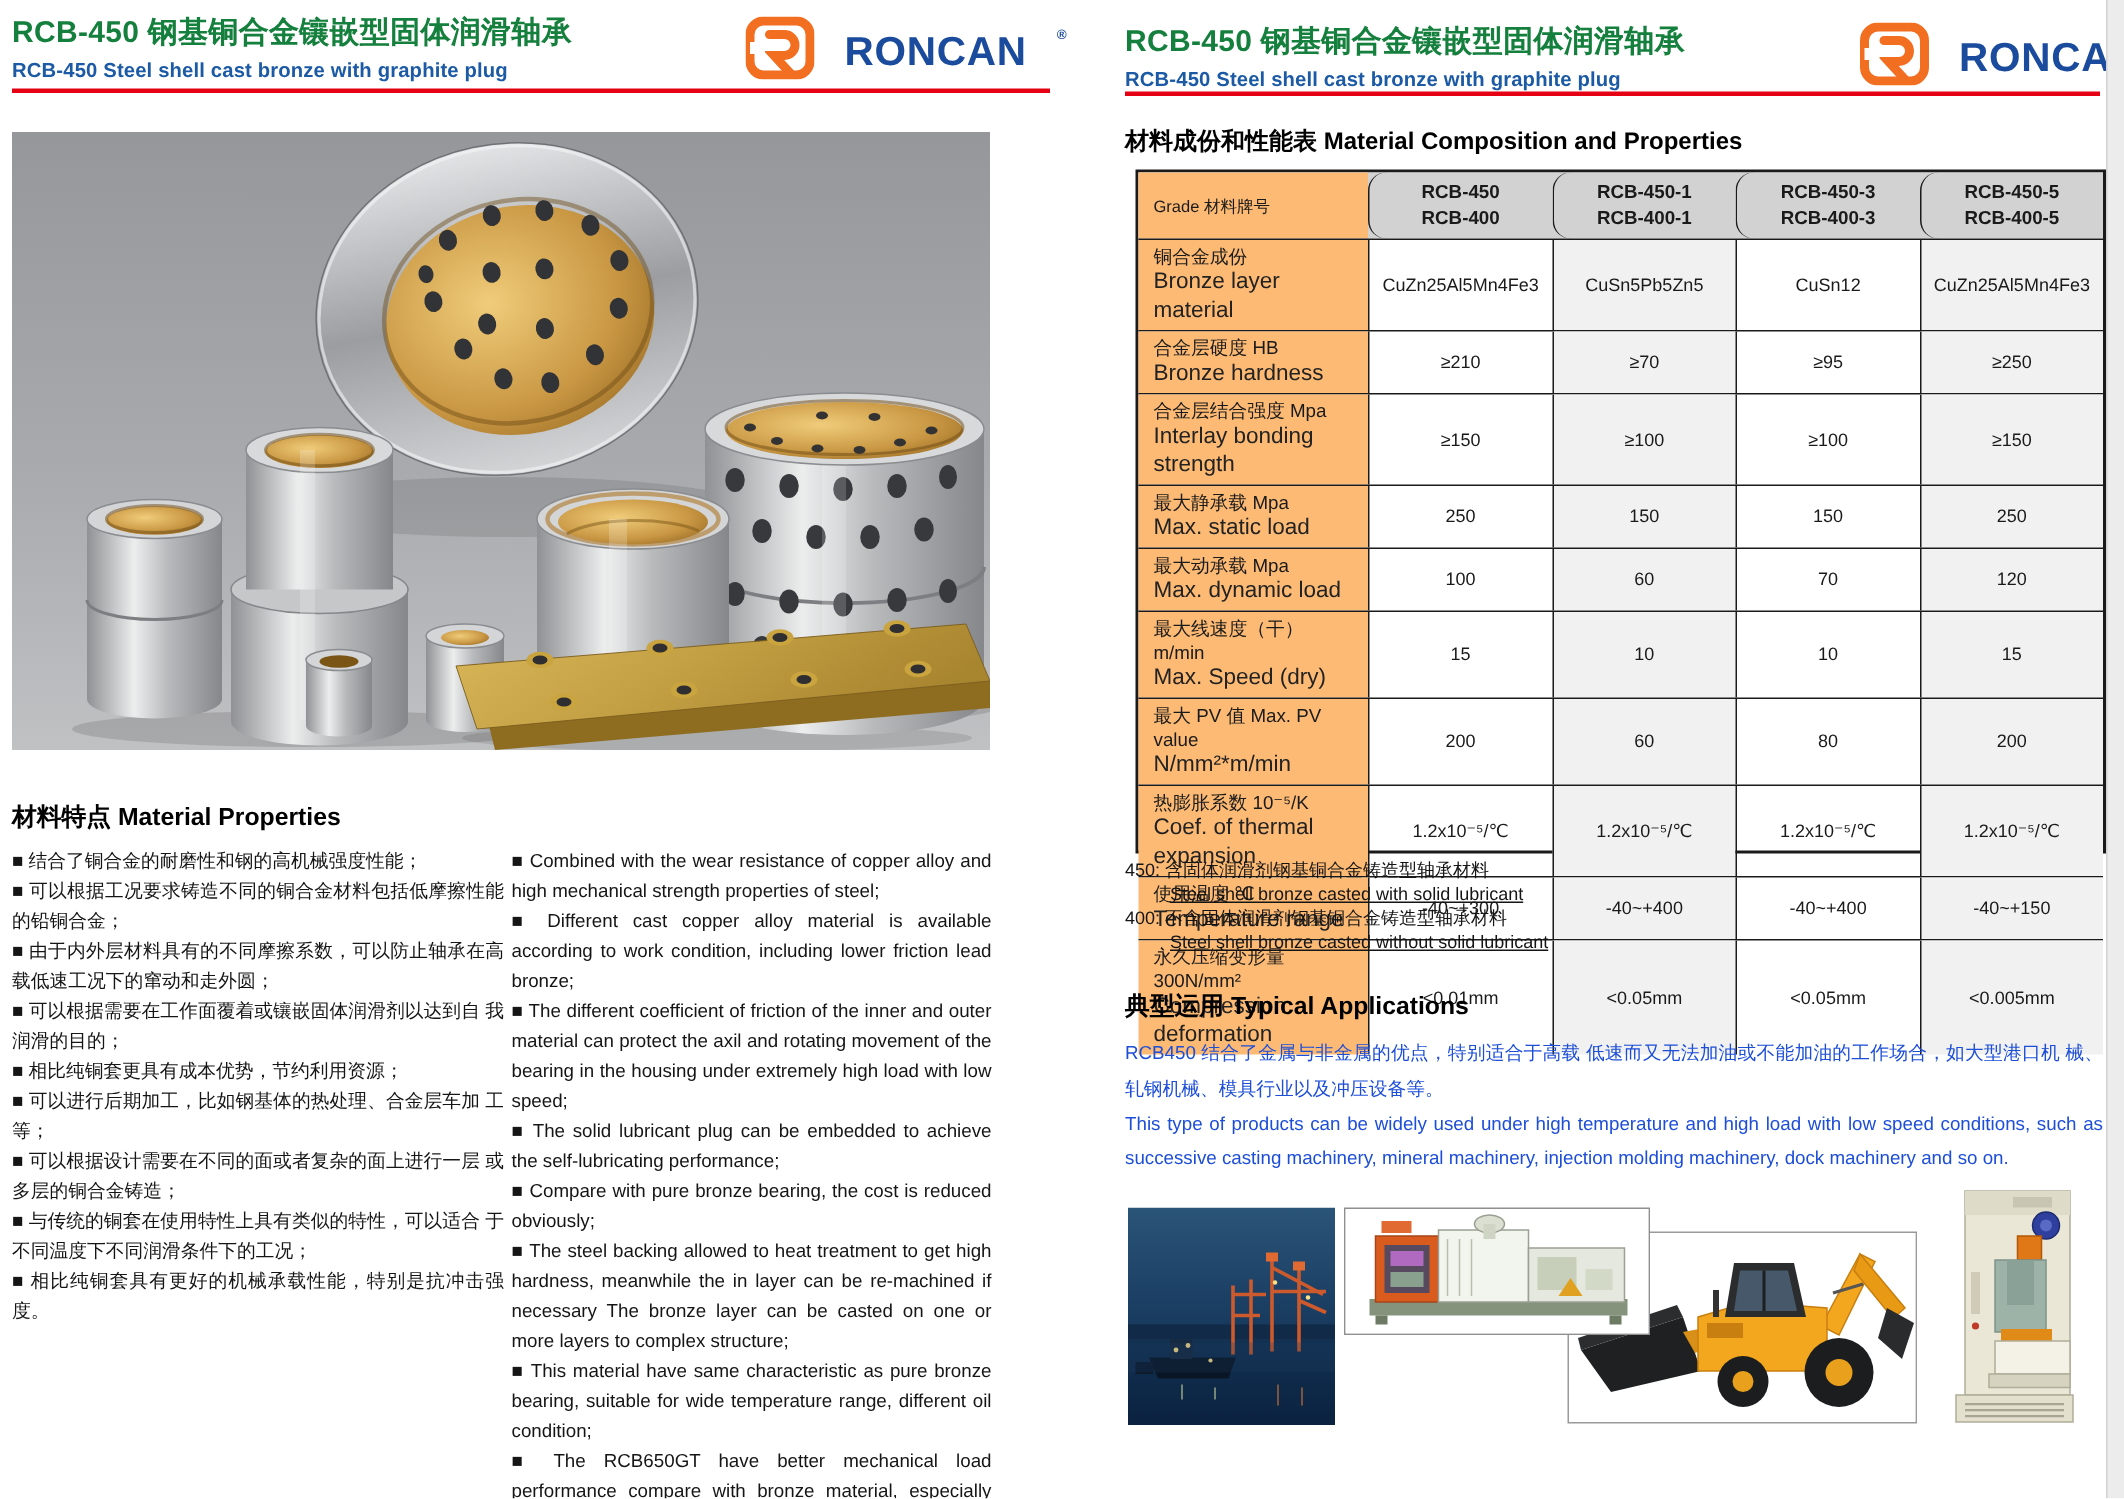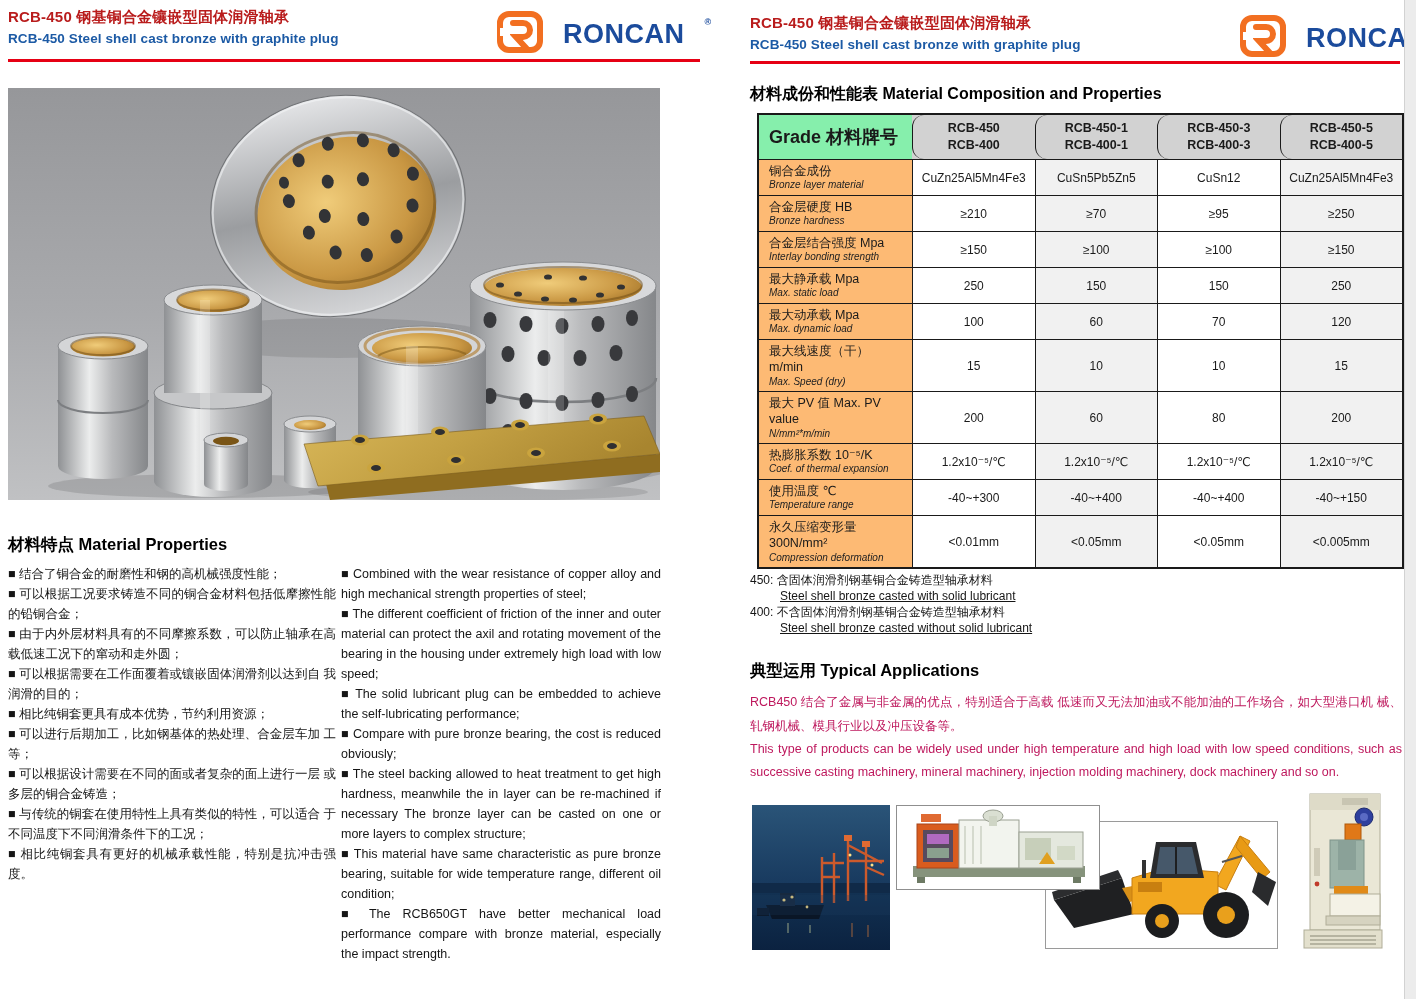--- a/index.html
+++ b/index.html
@@ -1,50 +1,50 @@
 <!DOCTYPE html>
 <html><head>
 <meta charset="utf-8">
 <style>
   html,body{margin:0;padding:0;background:#fff;}
   #canvas{position:relative;width:1416px;height:999px;background:#ffffff;overflow:hidden;
           font-family:"Liberation Sans","DejaVu Sans",sans-serif;color:#1a1a1a;}
   .abs{position:absolute;}
   
-  .pg-title-zh{font-size:15px;font-weight:bold;color:#b91c1c;letter-spacing:.2px;}
+  .pg-title-zh{font-size:20px;font-weight:bold;color:#15803d;letter-spacing:.2px;}
   .pg-title-en{font-size:13.5px;font-weight:bold;color:#1c5aa5;margin-top:4px;letter-spacing:.1px;}
   .logo{display:flex;align-items:center;gap:20px;}
   .logo-text{font-size:27px;font-weight:bold;color:#1b4b9c;letter-spacing:.5px;}
   .logo-reg{font-size:9px;color:#1b4b9c;vertical-align:top;position:relative;top:-12px;font-weight:bold;}
   .red-rule{height:3px;background:#e60014;}
   
   .sec-heading{font-size:16.5px;font-weight:bold;color:#000;}
   
   .bullets{font-size:12.5px;line-height:1.6;text-align:justify;color:#151515;}
   .bullets .bullet{margin:0;}
   
   .mtable{border:2px solid #1a1a1a;display:flex;flex-direction:column;background:#fff;}
   .thead{display:flex;height:44px;background:#d2d2d2;flex:none;}
   .trow{display:flex;flex:1;border-top:1px solid #1a1a1a;}
   .cell{border-left:1px solid #1a1a1a;box-sizing:border-box;}
   .cell:first-child{border-left:none;}
   .c-label{width:153px;display:flex;flex-direction:column;justify-content:center;
            padding:3px 6px 3px 10px;background:#fdba74;flex:none;}
-  .thead .c-label{background:#86efac;font-size:18px;font-weight:bold;justify-content:center;}
+  .thead .c-label{background:#fdba74;font-size:11px;font-weight:normal;justify-content:center;}
   .c-val{flex:1;display:flex;flex-direction:column;align-items:center;justify-content:center;
          font-size:12px;text-align:center;}
   .thead .c-val{font-size:12.5px;font-weight:bold;line-height:1.35;border-radius:12px;}
   .trow > .c-val:nth-child(3),.trow > .c-val:nth-child(5){background:#f1f1f1;}
   .lbl-zh{font-size:12.5px;line-height:1.3;}
-  .lbl-en{font-size:10px;line-height:1.25;color:#222;font-style:italic;}
+  .lbl-en{font-size:15px;line-height:1.25;color:#222;}
   
   .fnotes{font-size:12px;line-height:16px;color:#151515;}
   .fn-line2{padding-left:30px;text-decoration:underline;}
   
-  .para{font-size:12.5px;text-align:justify;color:#be185d;}
+  .para{font-size:12.5px;text-align:justify;color:#1d4ed8;}
   .para-zh{line-height:1.95;}
   .para-en{line-height:1.8;}
   .img-box{background:#fff;border:1px solid #8f8f8f;box-sizing:border-box;}
   .edge-strip{background:#ececec;border-left:1px solid #d2d2d2;}
 </style>
 </head>
 <body>
 
 <div id="canvas">
 
@@ -247,20 +247,21 @@
       <div class="bullet">■ 相比纯铜套更具有成本优势，节约利用资源；</div>
       <div class="bullet">■ 可以进行后期加工，比如钢基体的热处理、合金层车加 工等；</div>
       <div class="bullet">■ 可以根据设计需要在不同的面或者复杂的面上进行一层 或多层的铜合金铸造；</div>
       <div class="bullet">■ 与传统的铜套在使用特性上具有类似的特性，可以适合 于不同温度下不同润滑条件下的工况；</div>
       <div class="bullet">■ 相比纯铜套具有更好的机械承载性能，特别是抗冲击强度。</div>
     </div>
 
   <div class="abs bullets" style="left:341px;top:564px;width:320px;">
 
   <div class="bullet">■ Combined with the wear resistance of copper alloy and high mechanical strength properties of steel;</div>
+      <div class="bullet">■ Different cast copper alloy material is available according to work condition, including lower friction lead bronze;</div>
       <div class="bullet">■ The different coefficient of friction of the inner and outer material can protect the axil and rotating movement of the bearing in the housing under extremely high load with low speed;</div>
       <div class="bullet">■ The solid lubricant plug can be embedded to achieve the self-lubricating performance;</div>
       <div class="bullet">■ Compare with pure bronze bearing, the cost is reduced obviously;</div>
       <div class="bullet">■ The steel backing allowed to heat treatment to get high hardness, meanwhile the in layer can be re-machined if necessary The bronze layer can be casted on one or more layers to complex structure;</div>
       <div class="bullet">■ This material have same characteristic as pure bronze bearing, suitable for wide temperature range, different oil condition;</div>
       <div class="bullet">■ The RCB650GT have better mechanical load performance compare with bronze material, especially the impact strength.</div>
     </div>
 
   <div class="abs" style="left:750px;top:14px;">
     <div class="pg-title-zh">RCB-450 钢基铜合金镶嵌型固体润滑轴承</div>

